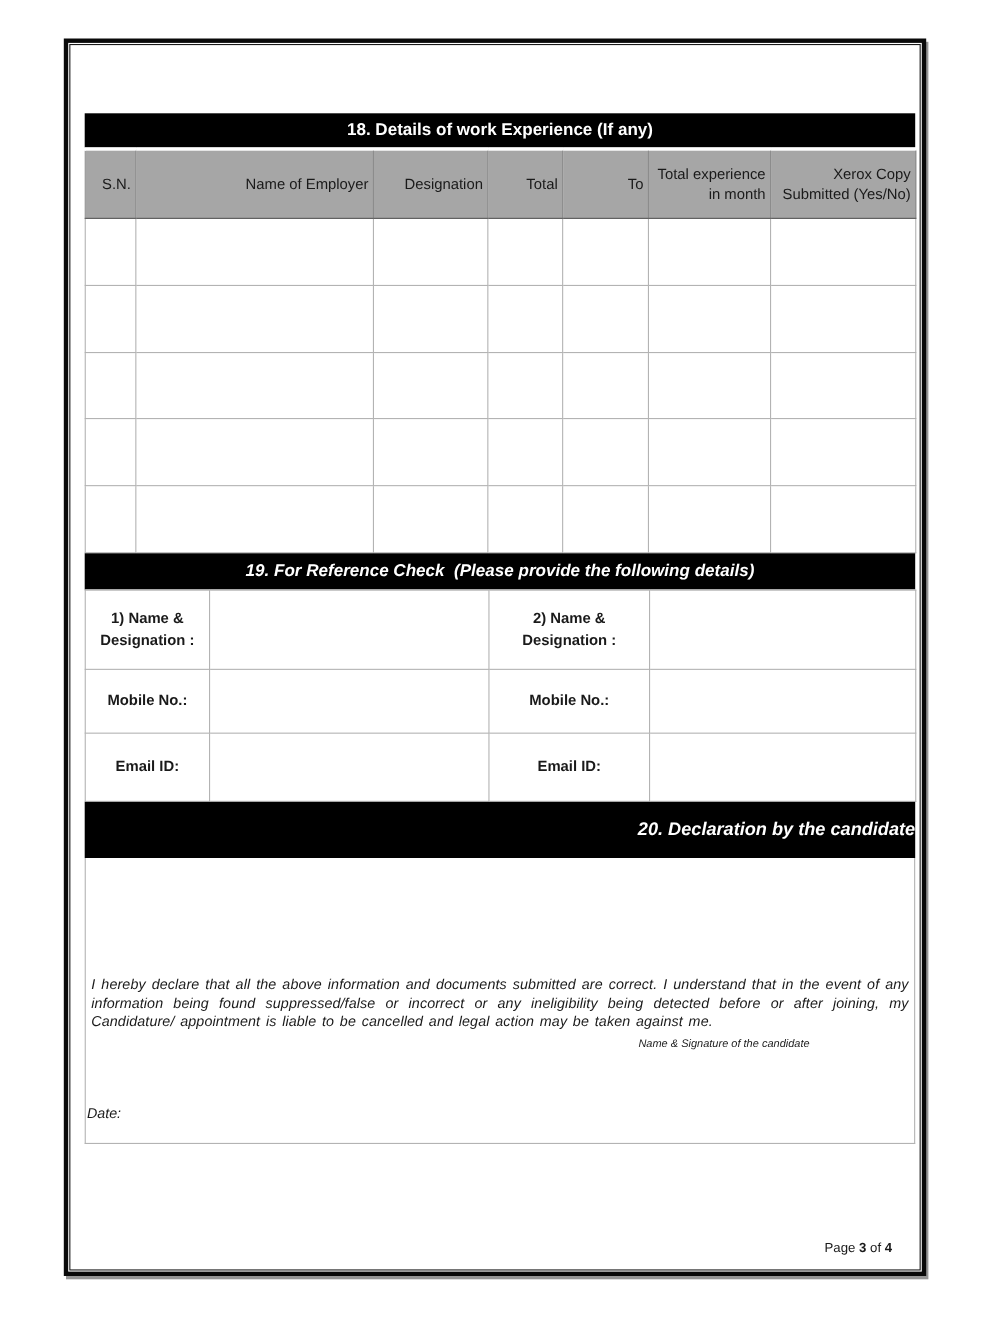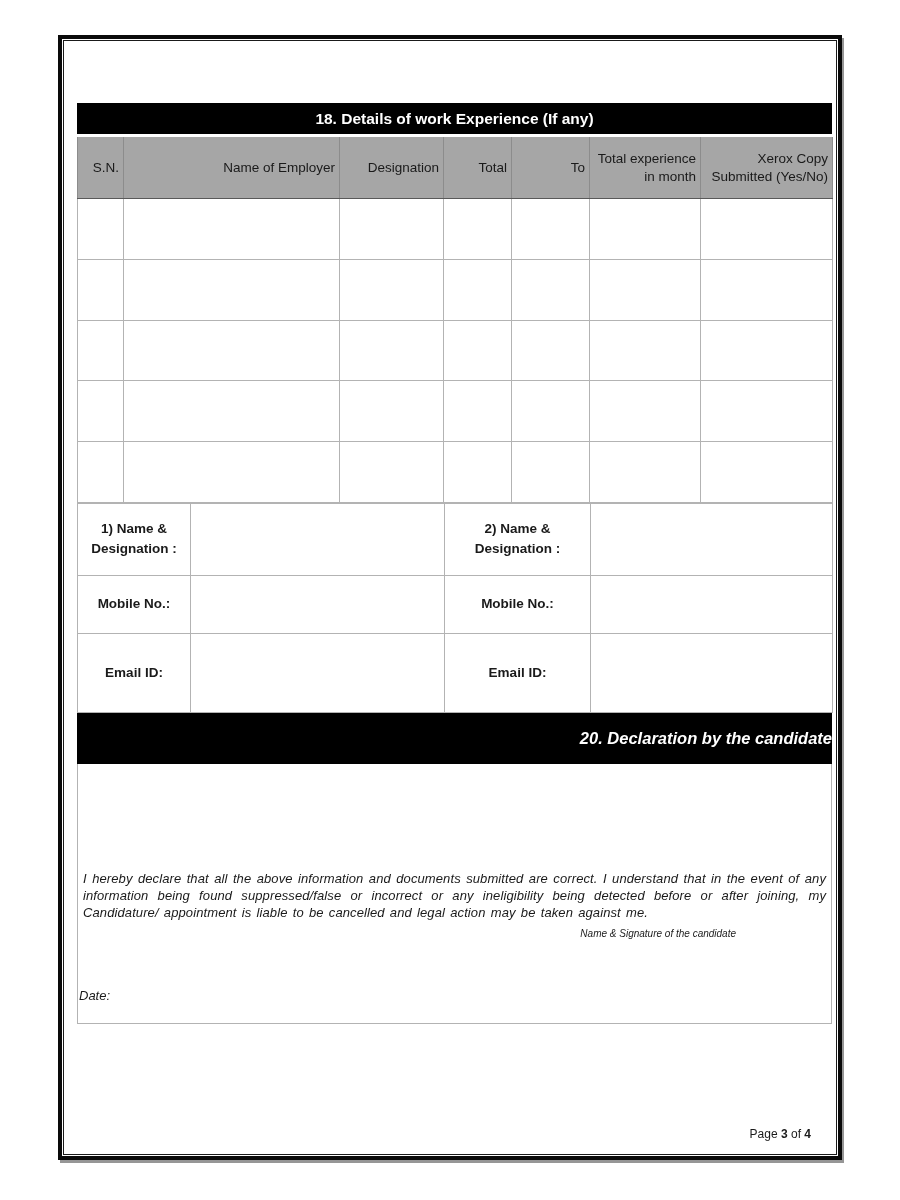--- a/index.html
+++ b/index.html
@@ -29,21 +29,21 @@
   .th-total{padding:2px 8px;}
   .th-xerox{font-size:12px;padding:2px 20px;}
   .work-table td{border:1px solid #b3b3b3;background:#ffffff;}
   .work-body-row{height:60.8px;}
 
   
   .ref-table td{border:1px solid #b3b3b3;background:#ffffff;vertical-align:middle;}
   .ref-label{font-weight:bold;font-size:13.5px;text-align:center;line-height:1.5;padding:2px 6px;}
   .ref-row-0{height:72px;}
   .ref-row-1{height:58px;}
-  .ref-row-2{height:79px;}
+  .ref-row-2{height:62px;}
 
   
   .decl-box{position:relative;height:260px;border:1px solid #b3b3b3;border-top:none;
             box-sizing:border-box;background:#ffffff;}
   .decl-para{position:absolute;left:5px;right:5px;top:60px;font-style:italic;font-size:13px;
              line-height:16.8px;text-align:justify;letter-spacing:0.1px;word-spacing:1.5px;margin-top:47px;}
   .signature{position:absolute;top:164px;right:95px;font-style:italic;font-size:10px;}
   .date{position:absolute;top:196px;left:1px;font-style:italic;font-size:13px;margin-top:28px;}
 
   
@@ -127,20 +127,21 @@
             <td></td>
             <td></td>
             <td></td>
             <td></td>
             <td></td>
             <td></td>
         </tr>
       </tbody>
     </table>
 
+    <div class="band band-19">19. For Reference Check  (Please provide the following details)</div>
 
     <table class="ref-table">
       <colgroup>
         <col style="width:113px">
           <col style="width:254px">
           <col style="width:146px">
           <col style="width:242px">
       </colgroup>
       <tbody>
         <tr class="ref-row-0">

